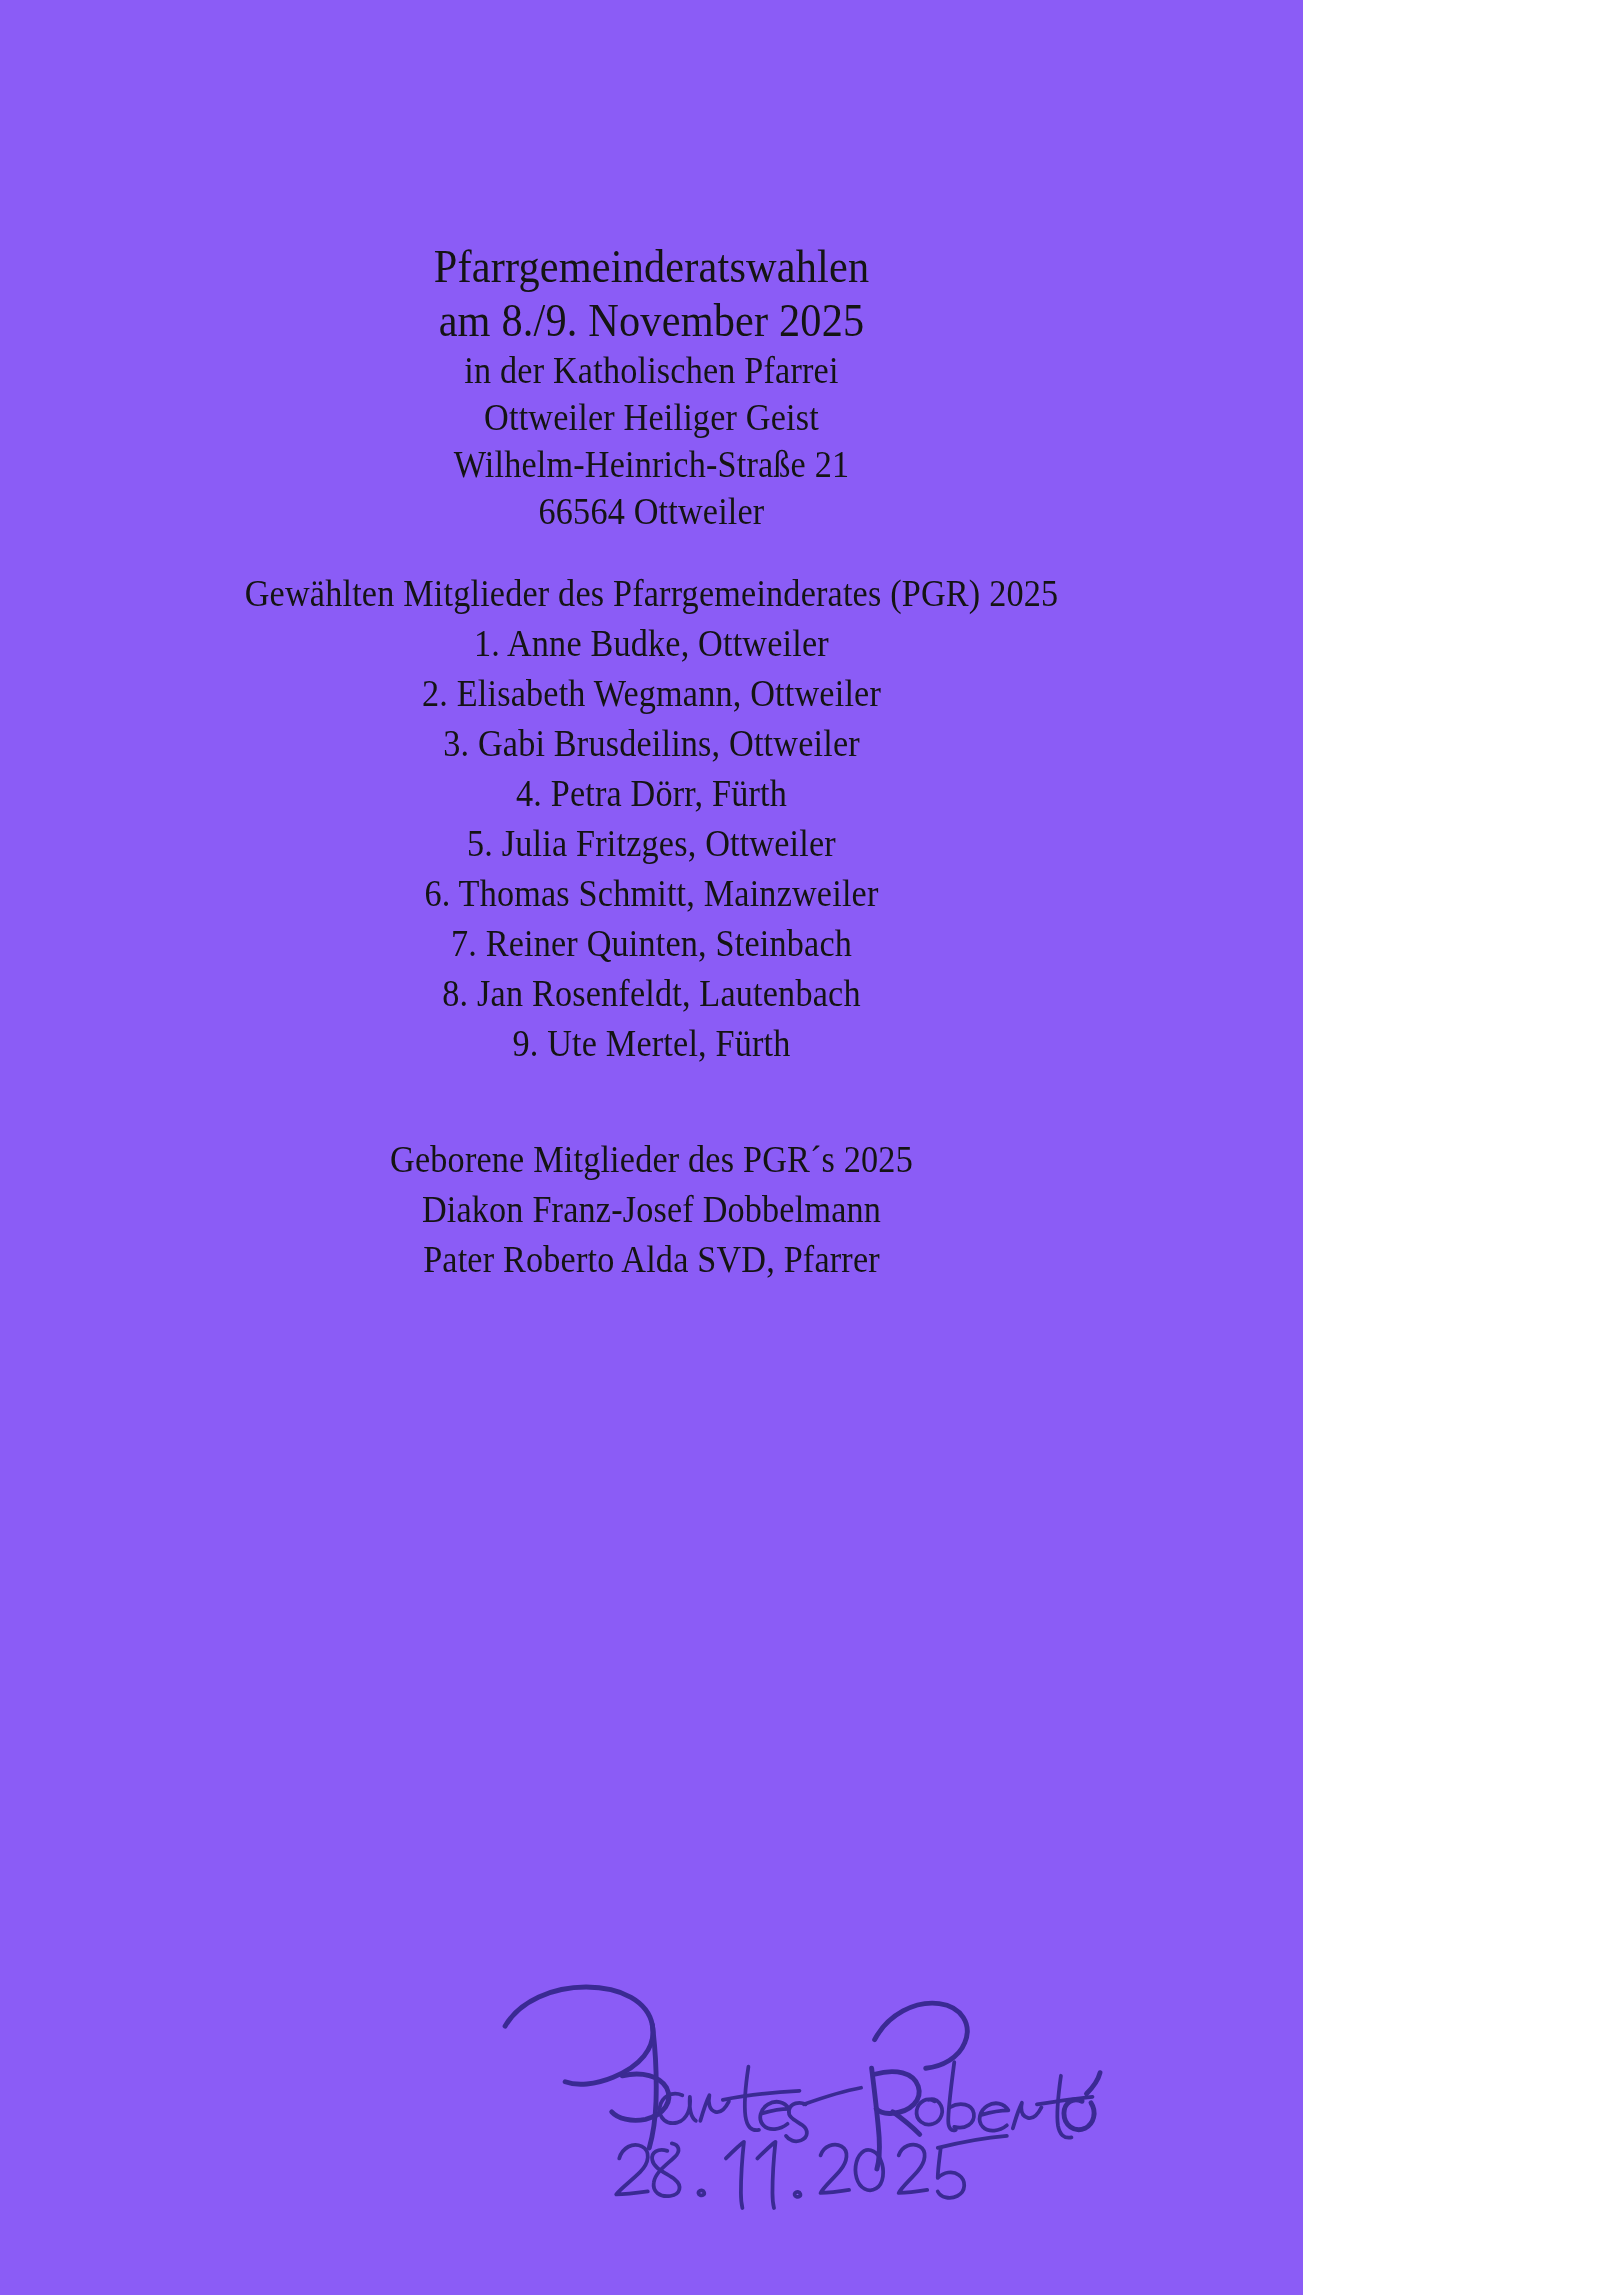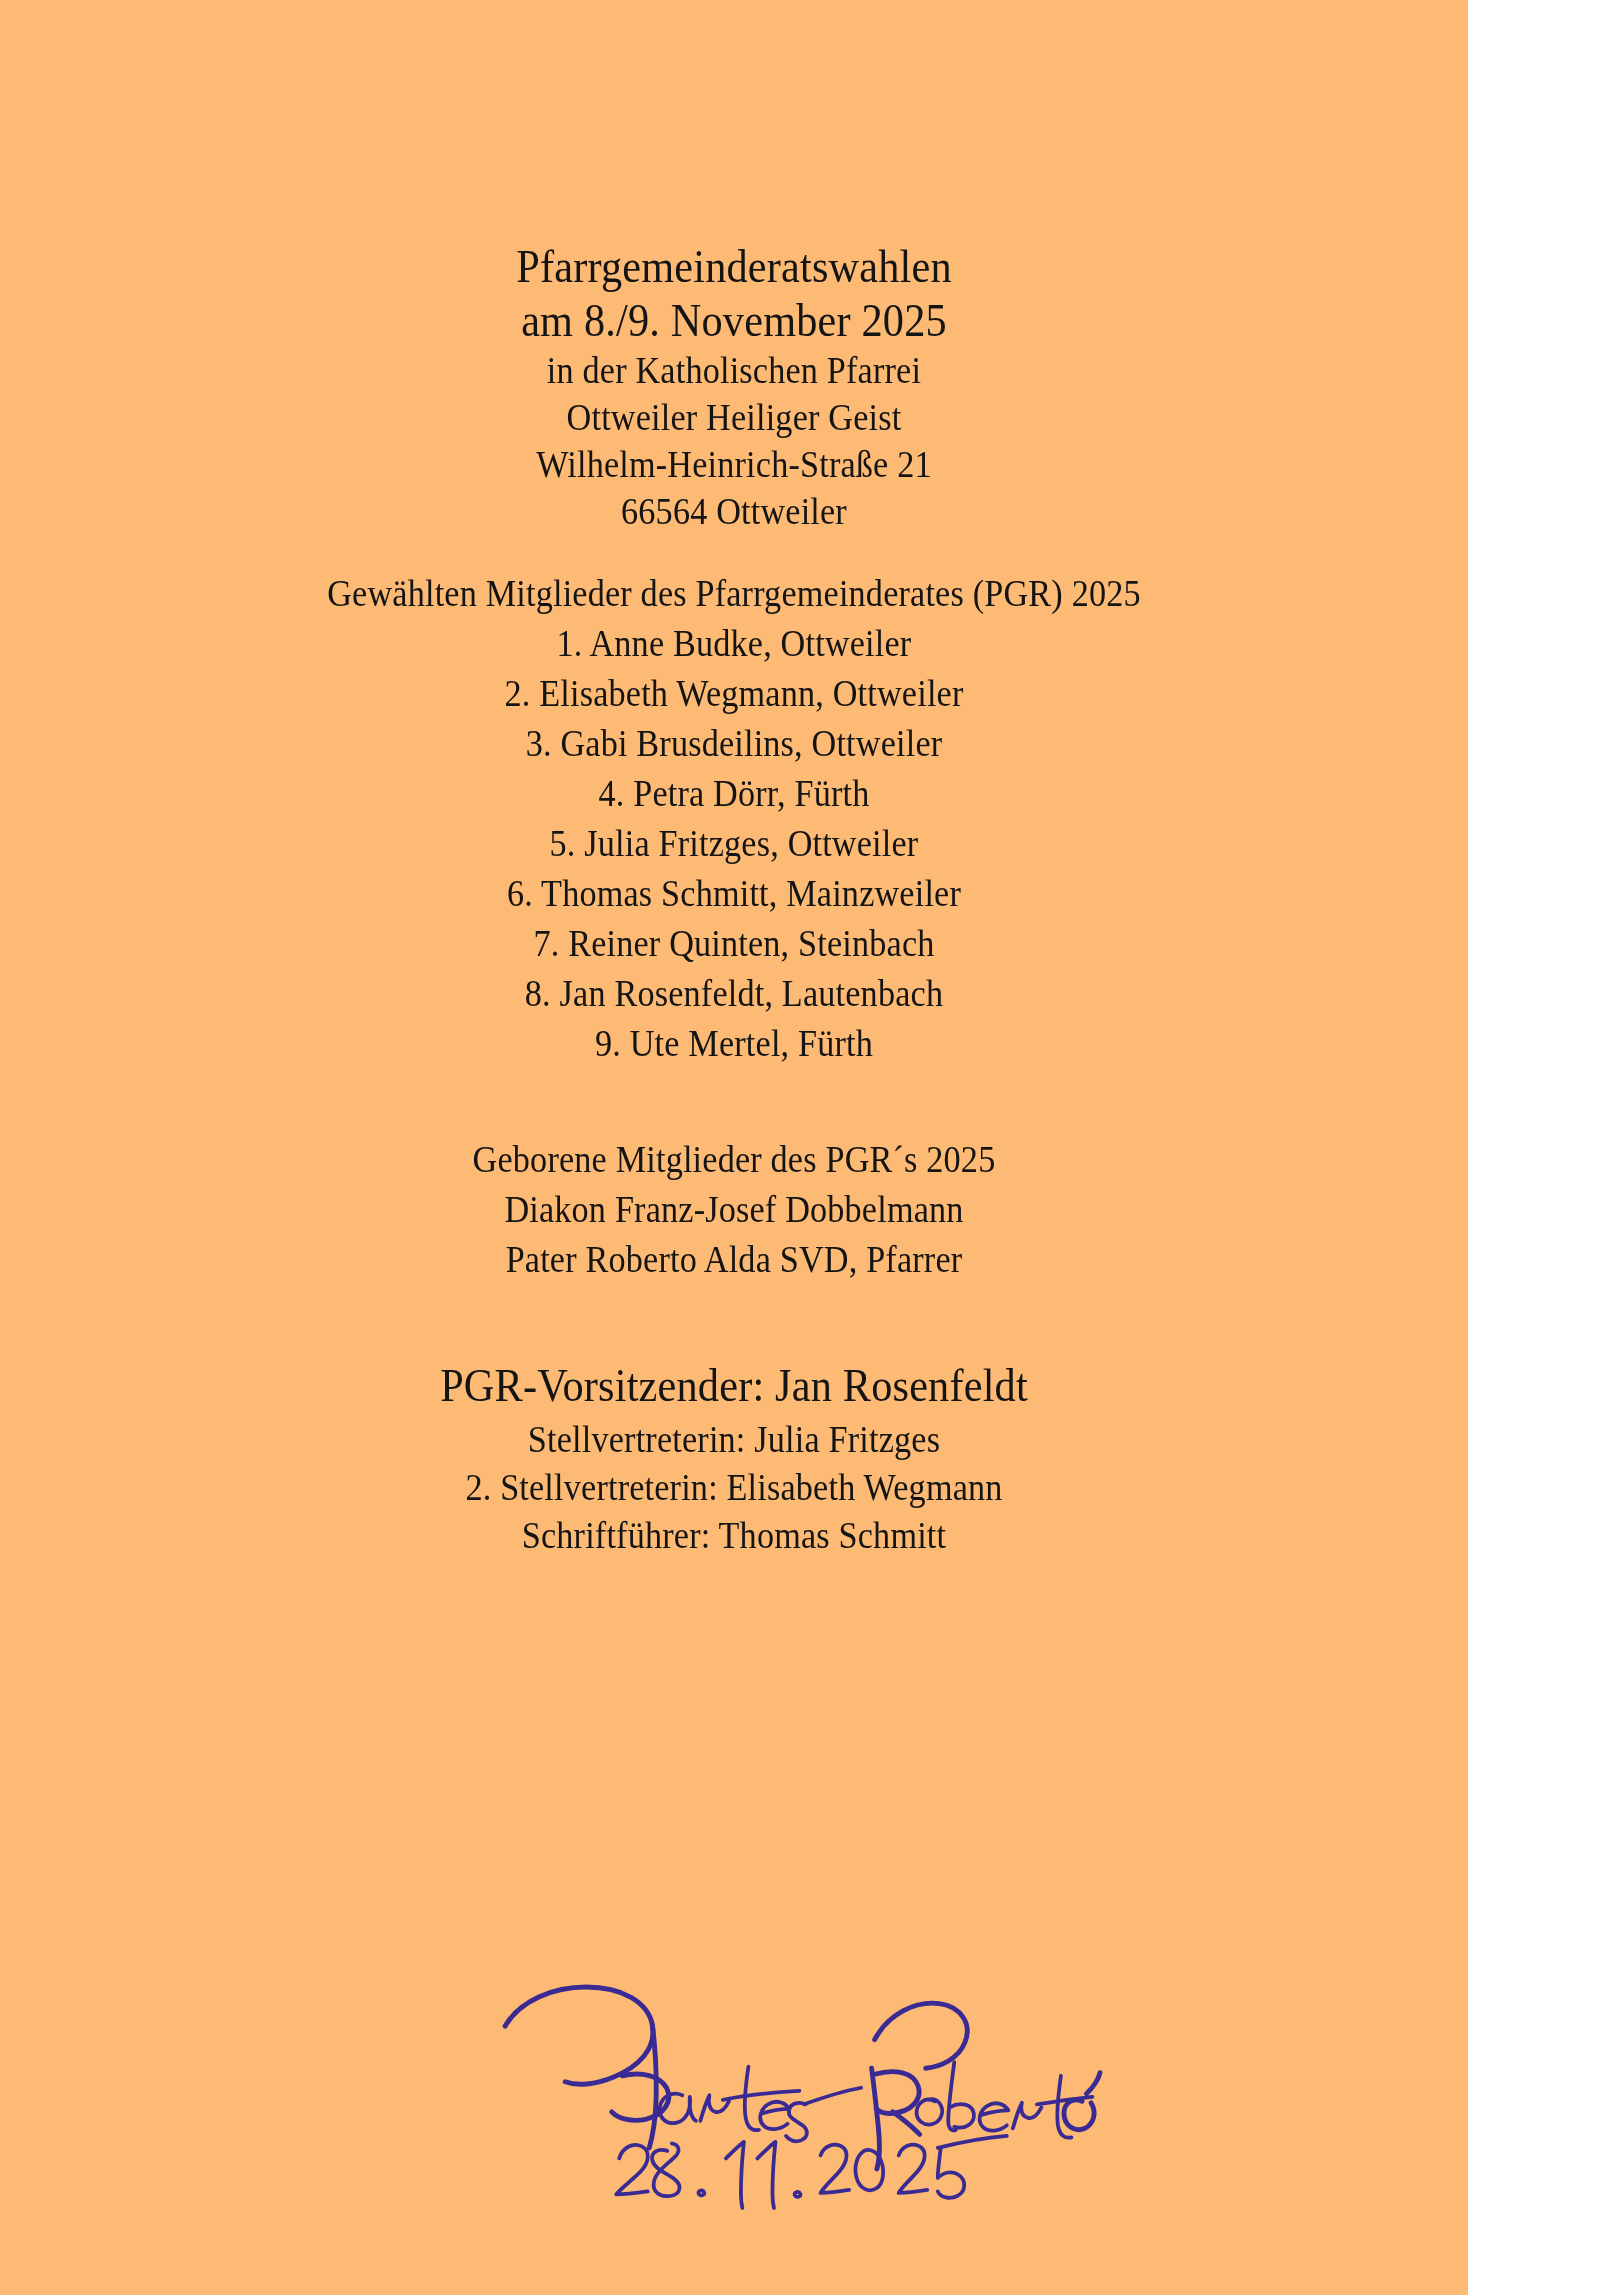--- a/index.html
+++ b/index.html
@@ -10,23 +10,23 @@
   body {
     width: 1624px;
     height: 2295px;
     font-family: "Liberation Serif", "DejaVu Serif", serif;
     color: #141414;
     -webkit-font-smoothing: antialiased;
   }
 
   .page {
     position: relative;
-    width: 1468px;
+    width: 1303px;
     height: 2295px;
-    background: #fdba74;
+    background: #8b5cf6;
     overflow: hidden;
   }
 
   .doc {
     position: absolute;
     left: 0;
     right: 0;
     top: 239px;
     text-align: center;
   }
@@ -144,26 +144,20 @@
     <div class="gap-md"></div>
 
     <div>
       <span class="line section-head">Geborene Mitglieder des PGR´s 2025</span>
       <span class="line entry">Diakon Franz-Josef Dobbelmann</span>
       <span class="line entry">Pater Roberto Alda SVD, Pfarrer</span>
     </div>
 
     <div class="gap-lg"></div>
 
-    <div>
-      <span class="line officer-main">PGR-Vorsitzender: Jan Rosenfeldt</span>
-      <span class="line officer">Stellvertreterin: Julia Fritzges</span>
-      <span class="line officer">2. Stellvertreterin: Elisabeth Wegmann</span>
-      <span class="line officer">Schriftführer: Thomas Schmitt</span>
-    </div>
 
   </div>
 
   <div class="signature-block">
     <span class="sig-text-hidden">Pater Roberto</span>
     <span class="sig-text-hidden">28. 11. 2025</span>
 
     <svg viewBox="0 0 820 330" preserveAspectRatio="none">
 
       <path class="ink ink-med" d="M 32 96 C 52 62, 96 44, 140 44 C 188 44, 222 64, 228 94 C 234 126, 210 150, 176 164 C 152 174, 128 176, 112 170"></path>

